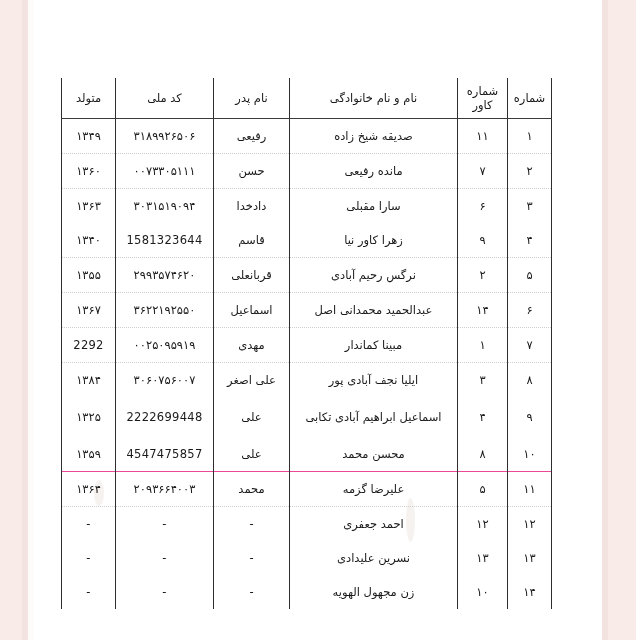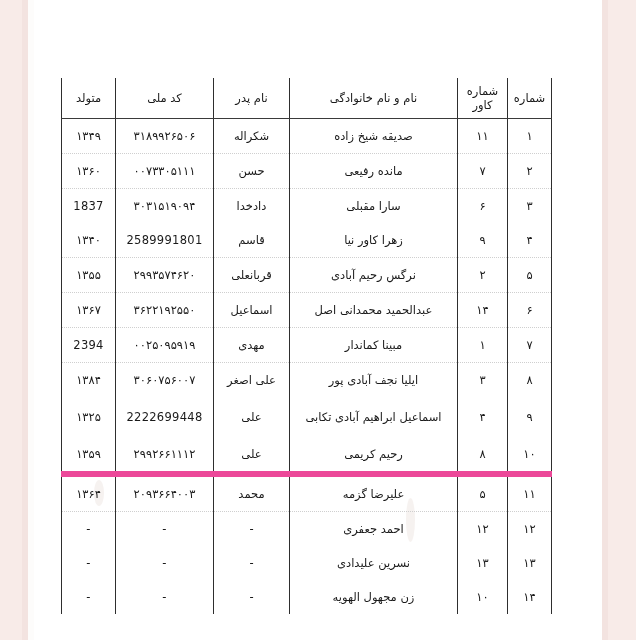--- a/index.html
+++ b/index.html
@@ -81,21 +81,21 @@
     border-bottom: 1px solid #3a3a3a;
   }
   table.doc-table tbody td {
     height: 28px;
   }
   
   tr.faint-rule td {
     border-top: 1px dotted #cfcfcf;
   }
   tr.solid-rule td {
-    border-top: 6px solid #ec4899;
+    border-top: 1px solid #ec4899;
   }
   
   .col-num     { width: 44px; }
   .col-cover   { width: 50px; }
   .col-name    { width: 168px; }
   .col-father  { width: 76px; }
   .col-nid     { width: 98px; }
   .col-born    { width: 54px; }
 
   .cell-name { font-size: 11.5px; }
@@ -145,49 +145,49 @@
             <th>کد ملی</th>
             <th>متولد</th>
           </tr>
         </thead>
         <tbody>
 
           <tr class="faint-rule">
             <td class="digits">۱</td>
             <td class="digits">۱۱</td>
             <td class="cell-name">صدیقه شیخ زاده</td>
-            <td>شکراله</td>
+            <td>رفیعی</td>
             <td class="digits">۳۱۸۹۹۲۶۵۰۶</td>
             <td class="digits">۱۳۴۹</td>
           </tr>
 
           <tr class="faint-rule">
             <td class="digits">۲</td>
             <td class="digits">۷</td>
             <td class="cell-name">مانده رفیعی</td>
             <td>حسن</td>
             <td class="digits">۰۰۷۳۳۰۵۱۱۱</td>
             <td class="digits">۱۳۶۰</td>
           </tr>
 
           <tr class="faint-rule">
             <td class="digits">۳</td>
             <td class="digits">۶</td>
             <td class="cell-name">سارا مقبلی</td>
             <td>دادخدا</td>
             <td class="digits">۳۰۳۱۵۱۹۰۹۴</td>
-            <td class="digits">1837</td>
+            <td class="digits">۱۳۶۳</td>
           </tr>
 
           <tr>
             <td class="digits">۴</td>
             <td class="digits">۹</td>
             <td class="cell-name">زهرا کاور نیا</td>
             <td>قاسم</td>
-            <td class="digits">2589991801</td>
+            <td class="digits">1581323644</td>
             <td class="digits">۱۳۴۰</td>
           </tr>
 
           <tr class="faint-rule">
             <td class="digits">۵</td>
             <td class="digits">۲</td>
             <td class="cell-name">نرگس رحیم آبادی</td>
             <td>قربانعلی</td>
             <td class="digits">۲۹۹۳۵۷۴۶۲۰</td>
             <td class="digits">۱۳۵۵</td>
@@ -201,21 +201,21 @@
             <td class="digits">۳۶۲۲۱۹۲۵۵۰</td>
             <td class="digits">۱۳۶۷</td>
           </tr>
 
           <tr class="faint-rule">
             <td class="digits">۷</td>
             <td class="digits">۱</td>
             <td class="cell-name">مبینا کماندار</td>
             <td>مهدی</td>
             <td class="digits">۰۰۲۵۰۹۵۹۱۹</td>
-            <td class="digits">2394</td>
+            <td class="digits">2292</td>
           </tr>
 
           <tr class="faint-rule">
             <td class="digits">۸</td>
             <td class="digits">۳</td>
             <td class="cell-name">ایلیا نجف آبادی پور</td>
             <td>علی اصغر</td>
             <td class="digits">۳۰۶۰۷۵۶۰۰۷</td>
             <td class="digits">۱۳۸۴</td>
           </tr>
@@ -225,23 +225,23 @@
             <td class="digits">۴</td>
             <td class="cell-name">اسماعیل ابراهیم آبادی تکابی</td>
             <td>علی</td>
             <td class="digits">2222699448</td>
             <td class="digits">۱۳۲۵</td>
           </tr>
 
           <tr>
             <td class="digits">۱۰</td>
             <td class="digits">۸</td>
-            <td class="cell-name">رحیم کریمی</td>
+            <td class="cell-name">محسن محمد</td>
             <td>علی</td>
-            <td class="digits">۲۹۹۲۶۶۱۱۱۲</td>
+            <td class="digits">4547475857</td>
             <td class="digits">۱۳۵۹</td>
           </tr>
 
           <tr class="solid-rule">
             <td class="digits">۱۱</td>
             <td class="digits">۵</td>
             <td class="cell-name">علیرضا گزمه</td>
             <td>محمد</td>
             <td class="digits">۲۰۹۳۶۶۴۰۰۳</td>
             <td class="digits">۱۳۶۴</td>

